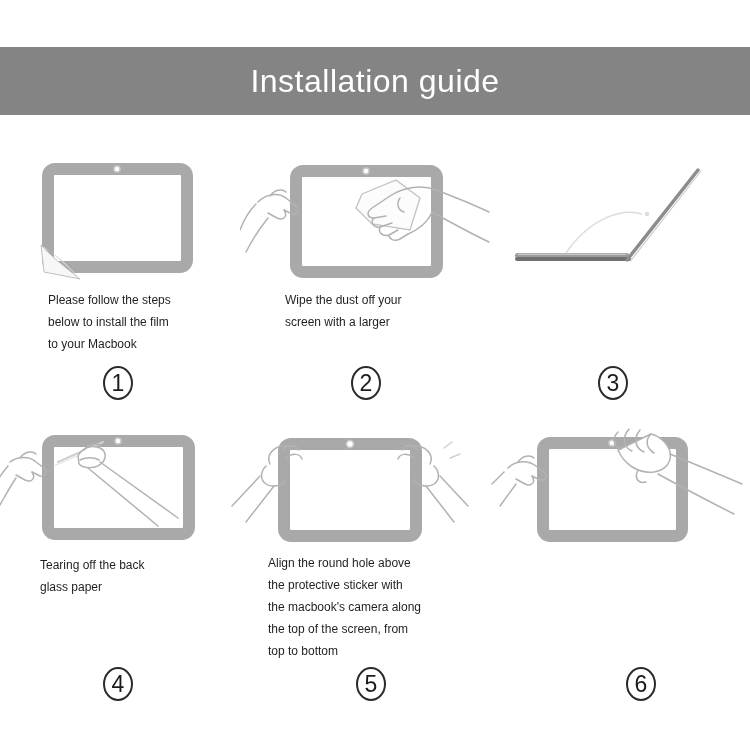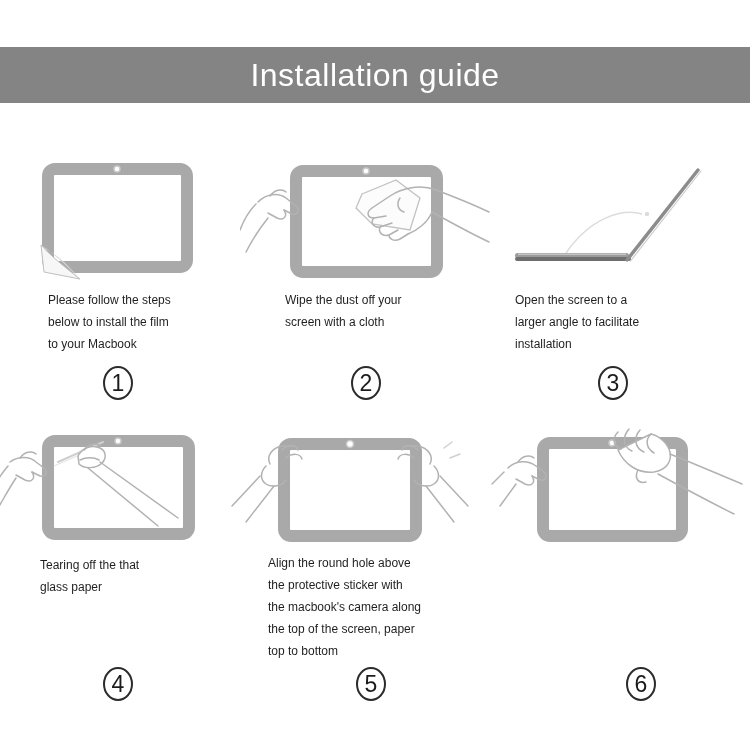--- a/index.html
+++ b/index.html
@@ -1,21 +1,21 @@
 <!DOCTYPE html>
 <html><head>
 <meta charset="utf-8">
 <style>
   html,body{margin:0;padding:0;background:#fff;}
   .page{
     position:relative;width:750px;height:750px;background:#ffffff;
     font-family:"Liberation Sans",sans-serif;overflow:hidden;
   }
   .header{
-    position:absolute;left:0;top:47px;width:750px;height:56px;
+    position:absolute;left:0;top:47px;width:750px;height:68px;
     background:#848484;display:flex;align-items:center;justify-content:center;
   }
   .header-title{
     color:#ffffff;font-size:32px;font-weight:400;letter-spacing:0.5px;
   }
   .caption{
     position:absolute;font-size:12px;line-height:22px;color:#1f1f1f;
     white-space:pre-line;
   }
   .num{
@@ -144,30 +144,27 @@
       <path class="hand" d="M148,50 C144,58 148,64 156,62"></path>
       <path class="hand" d="M180,34 C200,42 228,54 252,64"></path>
       <path class="hand" d="M168,54 C190,66 216,80 244,94"></path>
     </g>
   </svg>
 
   <div class="caption" style="left:48px;top:289px">Please follow the steps
 below to install the film
 to your Macbook</div>
   <div class="caption" style="left:285px;top:289px">Wipe the dust off your
-screen with a cloth</div>
-  <div class="caption" style="left:515px;top:289px">Open the screen to a
-larger angle to facilitate
-installation</div>
-  <div class="caption" style="left:40px;top:554px">Tearing off the that
+screen with a larger</div>
+  <div class="caption" style="left:40px;top:554px">Tearing off the back
 glass paper</div>
   <div class="caption" style="left:268px;top:552px">Align the round hole above
 the protective sticker with
 the macbook's camera along
-the top of the screen, paper
+the top of the screen, from
 top to bottom</div>
 
   <div class="num" style="left:103px;top:366px">1</div>
   <div class="num" style="left:351px;top:366px">2</div>
   <div class="num" style="left:598px;top:366px">3</div>
   <div class="num" style="left:103px;top:667px">4</div>
   <div class="num" style="left:356px;top:667px">5</div>
   <div class="num" style="left:626px;top:667px">6</div>
 
 </div>

